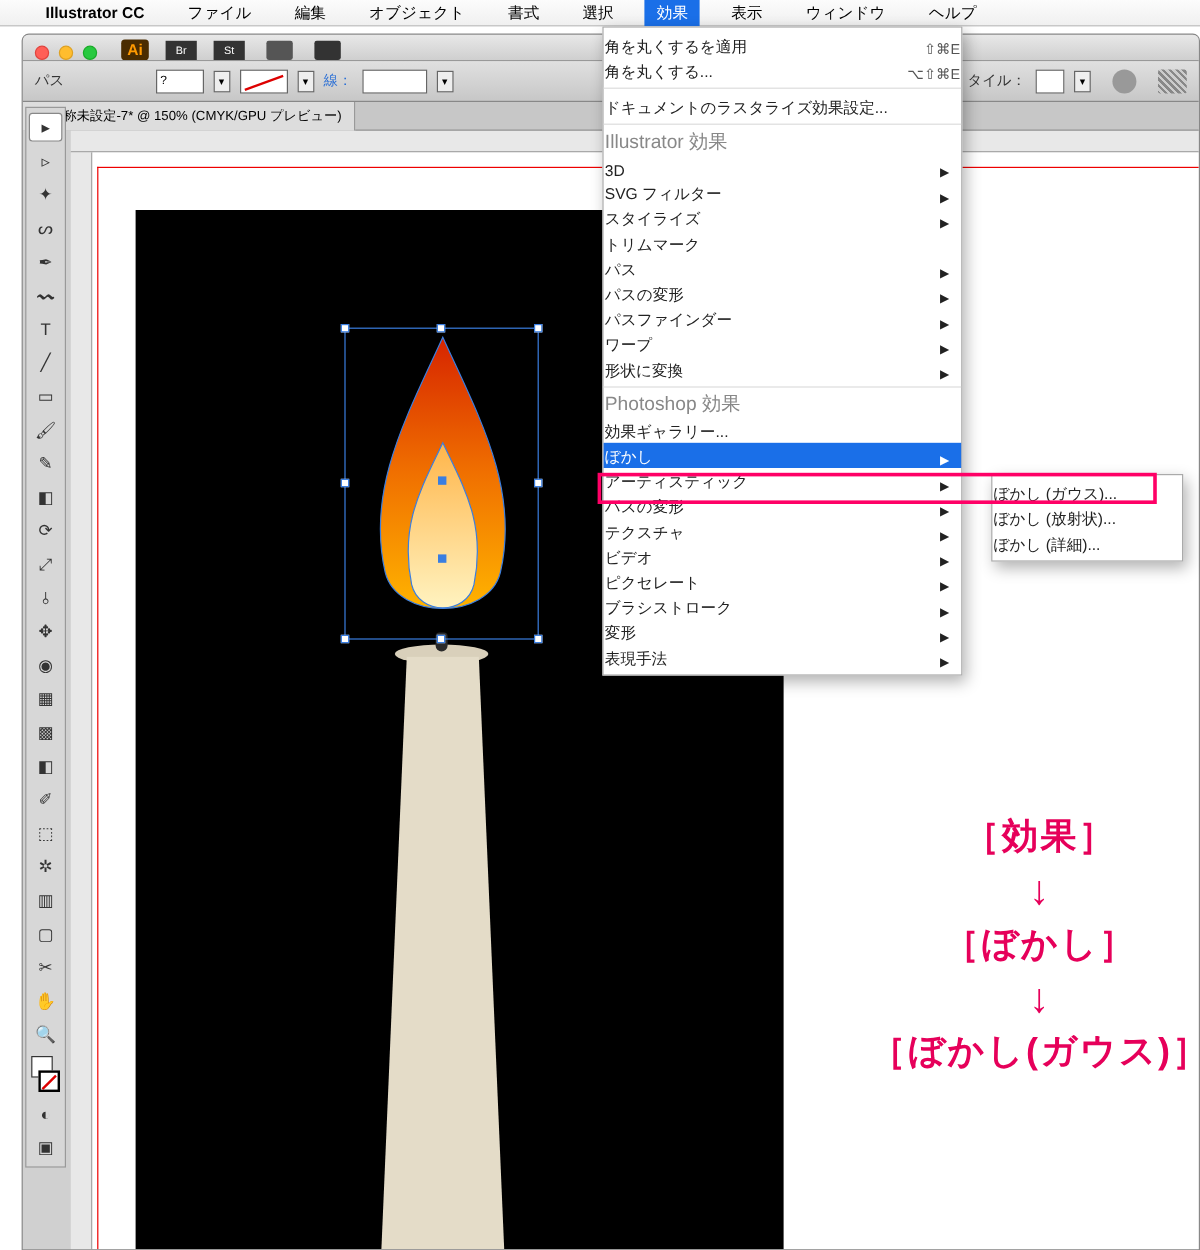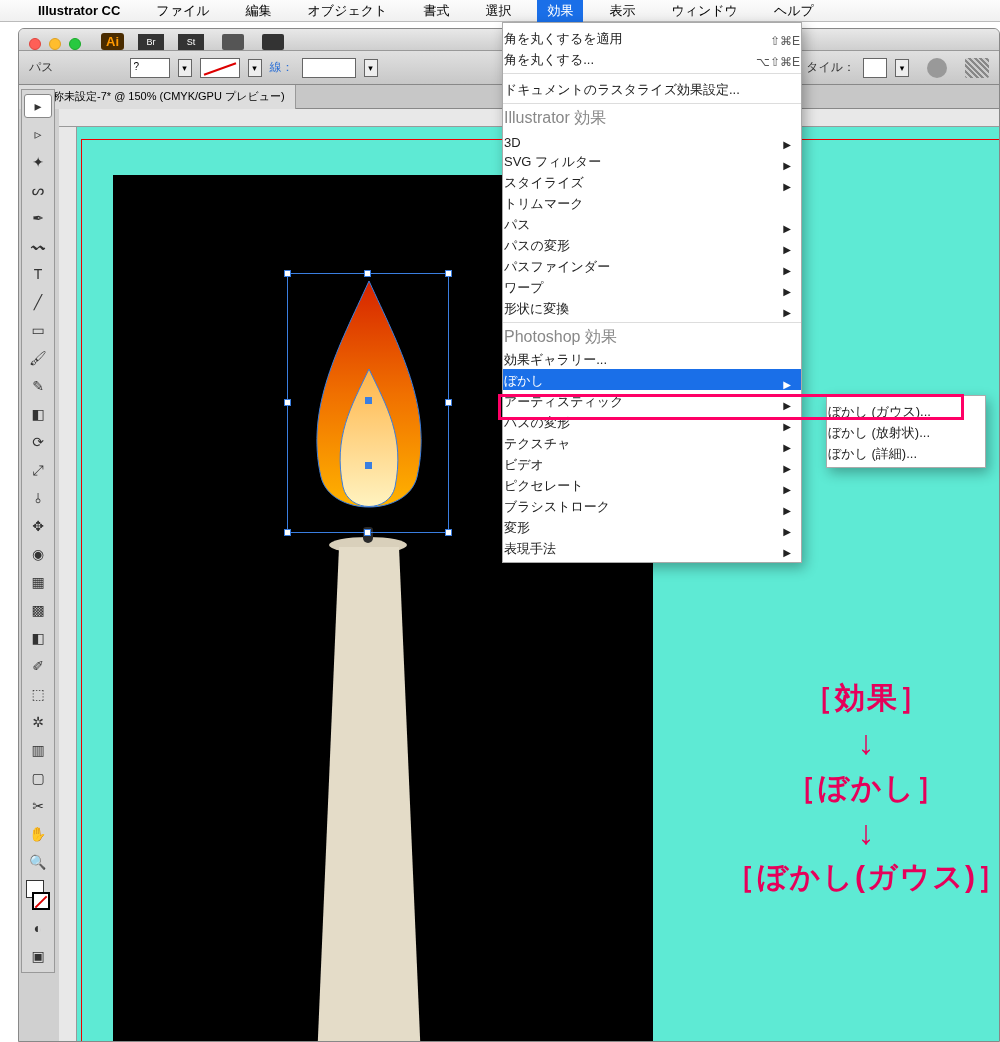--- a/index.html
+++ b/index.html
@@ -29,21 +29,21 @@
 .doctab .x { font-size:12px; color:#555; }
 .toolbox { position:absolute; left:2px; top:60px; width:34px; background:#d7d7d7; border:1px solid #999; padding:4px 2px; display:flex; flex-direction:column; gap:4px; align-items:center; }
 .tool { width:28px; height:24px; display:flex; align-items:center; justify-content:center; font-size:14px; color:#333; border-radius:3px; }
 .tool.sel { background:#fff; border:1px solid #888; }
 .tool.fillstroke { height:34px; position:relative; }
 .fs-fill { position:absolute; left:2px; top:2px; width:18px; height:18px; background:#fff; border:1px solid #333; }
 .fs-stroke { position:absolute; right:2px; bottom:2px; width:18px; height:18px; background:#fff; border:2px solid #000; }
 .fs-stroke::after{content:"";position:absolute;left:-1px;top:7px;right:-1px;height:2px;background:#d00;transform:rotate(-45deg);}
 .ruler-h { position:absolute; left:40px; top:80px; right:0; height:18px; background:#e8e8e8; border-bottom:1px solid #999; }
 .ruler-v { position:absolute; left:40px; top:98px; width:18px; bottom:0; background:#e8e8e8; border-right:1px solid #999; }
-.canvas { position:absolute; left:58px; top:98px; right:0; bottom:0; background:#5eead4; overflow:hidden; }
+.canvas { position:absolute; left:58px; top:98px; right:0; bottom:0; background:#ffffff; overflow:hidden; }
 .artboard-guide { position:absolute; left:4px; top:12px; width:930px; height:2px; border-top:1px solid #e00; }
 .artboard-guide-v { position:absolute; left:4px; top:12px; width:2px; height:1000px; border-left:1px solid #e00; }
 .black-bg { position:absolute; left:36px; top:48px; width:540px; height:960px; background:#000; }
 .candle-body { position:absolute; left:232px; top:420px; width:120px; height:560px; background:#e4dcc8; clip-path:polygon(25% 0,75% 0,95% 100%,5% 100%); border-radius:8px 8px 4px 4px; }
 .candle-top { position:absolute; left:252px; top:410px; width:78px; height:16px; background:#d9d0bb; border-radius:50%; }
 .wick { position:absolute; left:286px; top:400px; width:10px; height:16px; background:#2a2a2a; border-radius:4px 4px 6px 6px; }
 .sel-box { position:absolute; left:210px; top:146px; width:162px; height:260px; border:1px solid #3a7ee0; }
 .sel-h { position:absolute; width:7px; height:7px; background:#fff; border:1px solid #3a7ee0; }
 .flame-outer { position:absolute; left:222px; top:150px; width:140px; height:250px; }
 .annot { position:absolute; left:580px; top:550px; width:420px; color:#e6005a; font-weight:bold; font-size:30px; text-align:center; line-height:1.4; font-family:"Hiragino Kaku Gothic Pro",sans-serif; letter-spacing:2px;}

